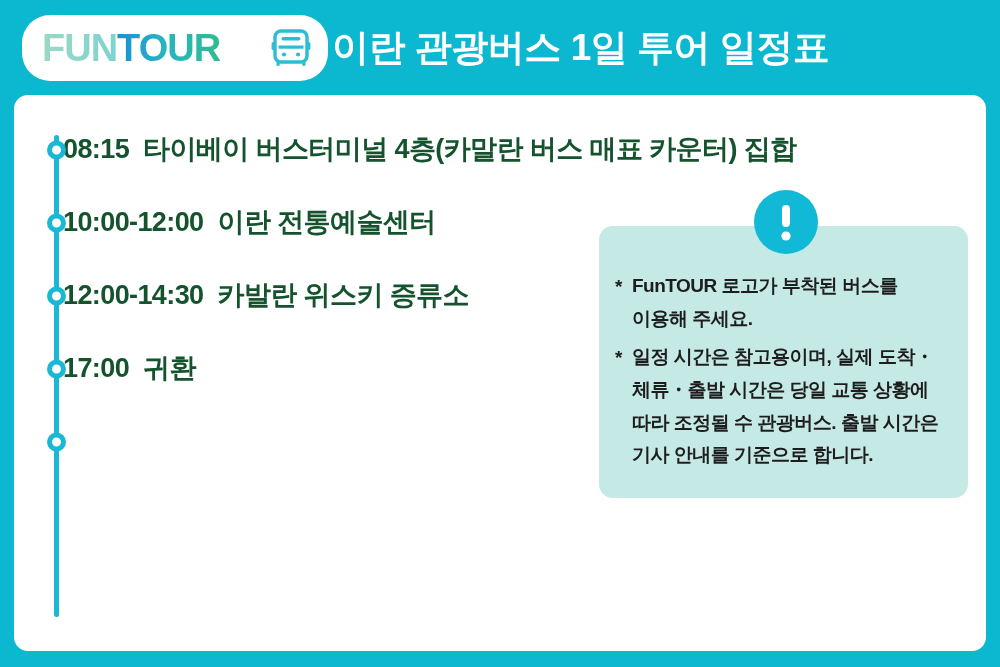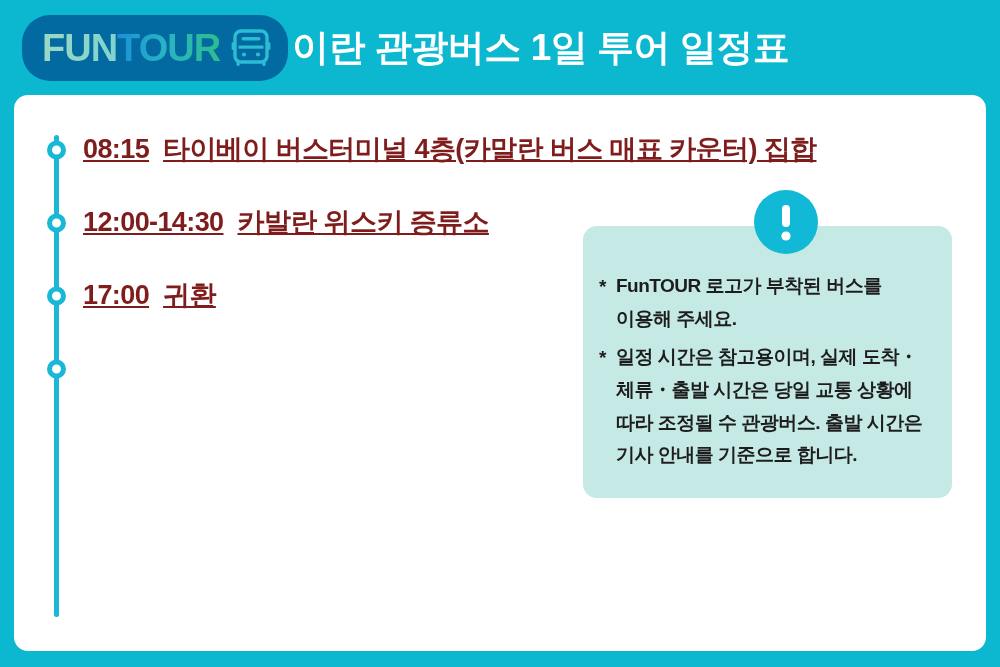--- a/index.html
+++ b/index.html
@@ -30,26 +30,27 @@
     width: 1000px;
     height: 95px;
     display: flex;
     align-items: center;
     padding-left: 22px;
     box-sizing: border-box;
   }
   .logo-pill {
     flex: 0 0 auto;
     height: 66px;
-    background: #0369a1;
+    background: #ffffff;
     border-radius: 28px;
     display: flex;
     align-items: center;
     padding: 0 16px 0 20px;
     box-sizing: border-box;
+    gap: 40px;
   }
   .logo-text {
     font-size: 38px;
     font-weight: 700;
     letter-spacing: -1px;
     line-height: 1;
     white-space: nowrap;
     display: flex;
     align-items: baseline;
   }
@@ -122,28 +123,27 @@
     transform: translateY(-50%);
     width: 19px;
     height: 19px;
     border-radius: 50%;
     background: #ffffff;
     border: 5px solid #1ab8d6;
     box-sizing: border-box;
     z-index: 2;
   }
   .tl-text {
-    margin-left: 45px;
+    margin-left: 25px;
     font-size: 27px;
     font-weight: 700;
-    color: #7f1d1d;
+    color: #14532d;
     letter-spacing: -0.6px;
     white-space: nowrap;
     line-height: 1.1;
-    text-decoration: underline;
   }
   .tl-time {
     margin-right: 14px;
   }
 
   
   .notice-wrap {
     position: absolute;
     left: 569px;
     top: 95px;
@@ -157,21 +157,21 @@
     height: 64px;
     border-radius: 50%;
     background: #12b9d6;
     display: flex;
     align-items: center;
     justify-content: center;
     z-index: 3;
   }
   .notice-box {
     position: absolute;
-    left: 0;
+    left: 16px;
     top: 36px;
     width: 369px;
     min-height: 271px;
     background: #c5e9e5;
     border-radius: 14px;
     box-sizing: border-box;
     padding: 44px 20px 20px 16px;
   }
   .notice-list {
     list-style: none;
@@ -233,20 +233,26 @@
       <div class="tl-line"></div>
 
       <div class="tl-item">
         <span class="tl-dot"></span>
         <div class="tl-text">
           <span class="tl-time">08:15</span><span>타이베이 버스터미널 4층(카말란 버스 매표 카운터) 집합</span>
         </div>
       </div>
 
 
+      <div class="tl-item">
+        <span class="tl-dot"></span>
+        <div class="tl-text">
+          <span class="tl-time">10:00-12:00</span><span>이란 전통예술센터</span>
+        </div>
+      </div>
 
       <div class="tl-item">
         <span class="tl-dot"></span>
         <div class="tl-text">
           <span class="tl-time">12:00-14:30</span><span>카발란 위스키 증류소</span>
         </div>
       </div>
 
 
       <div class="tl-item">

